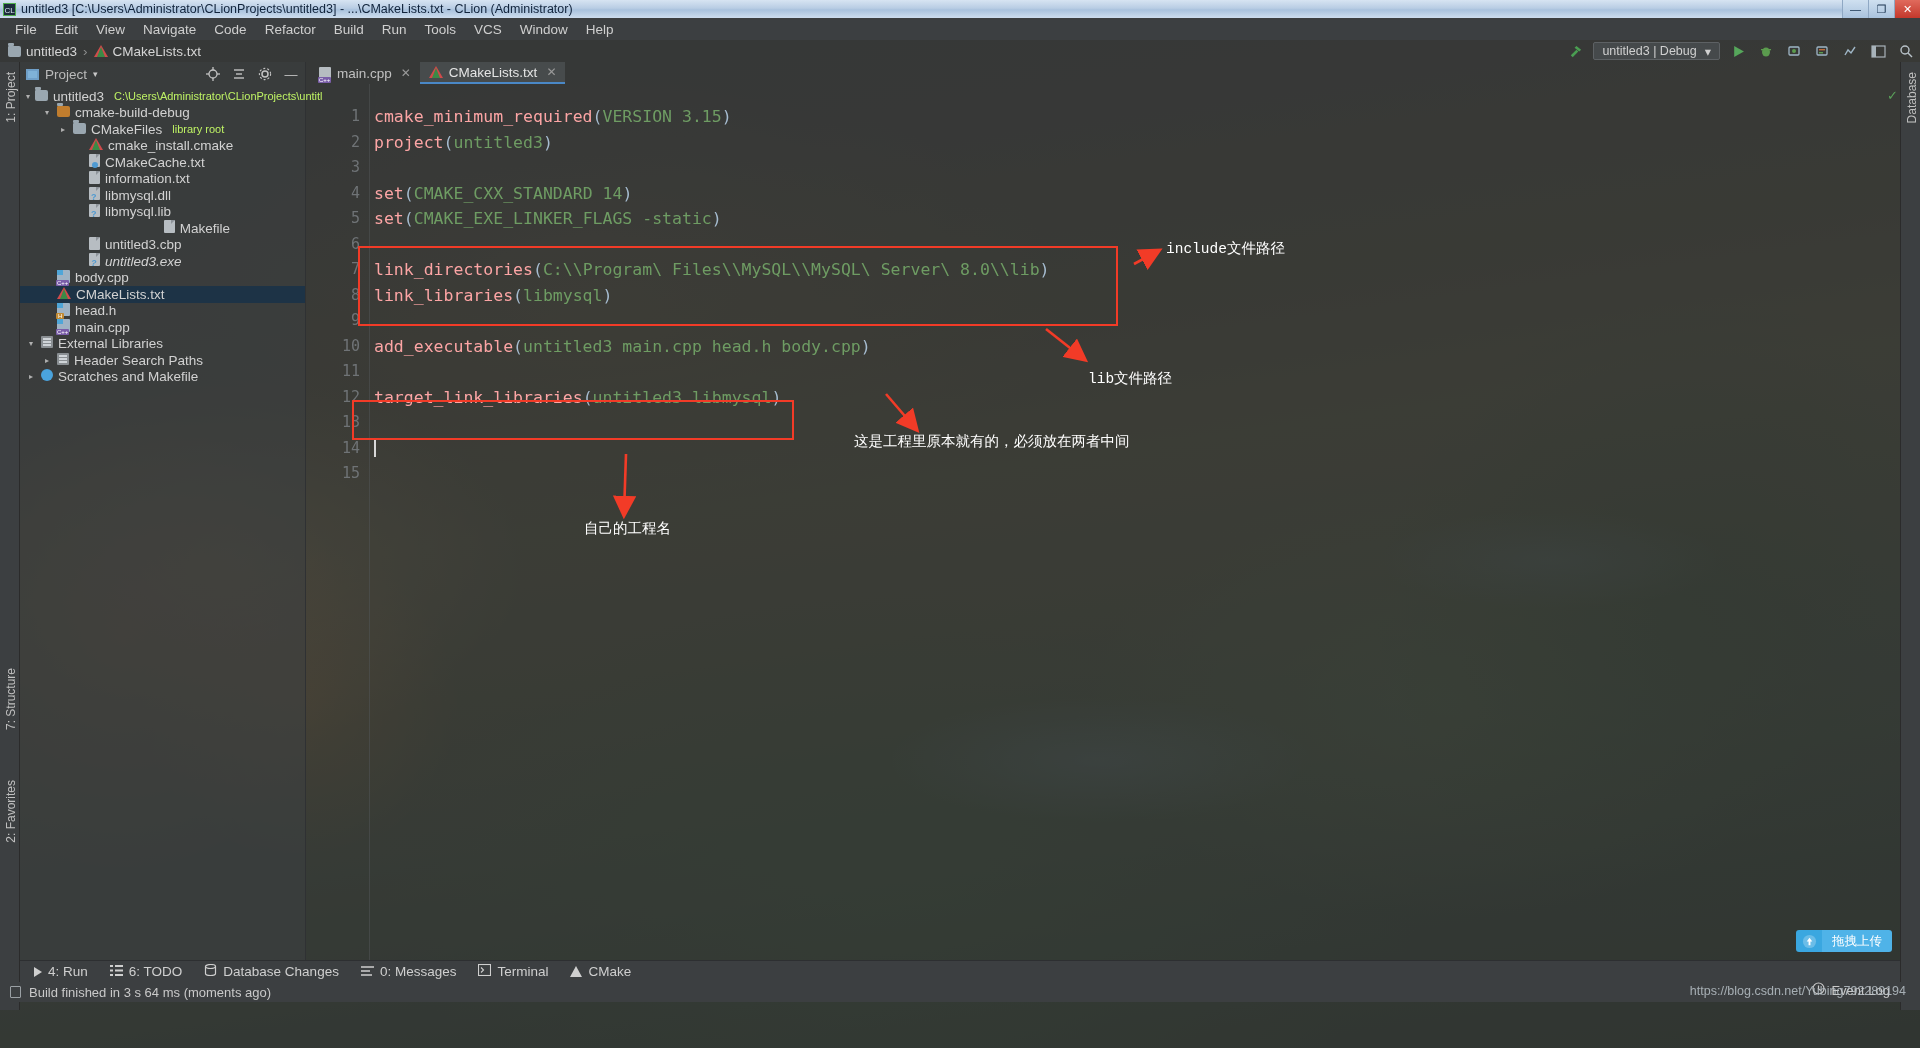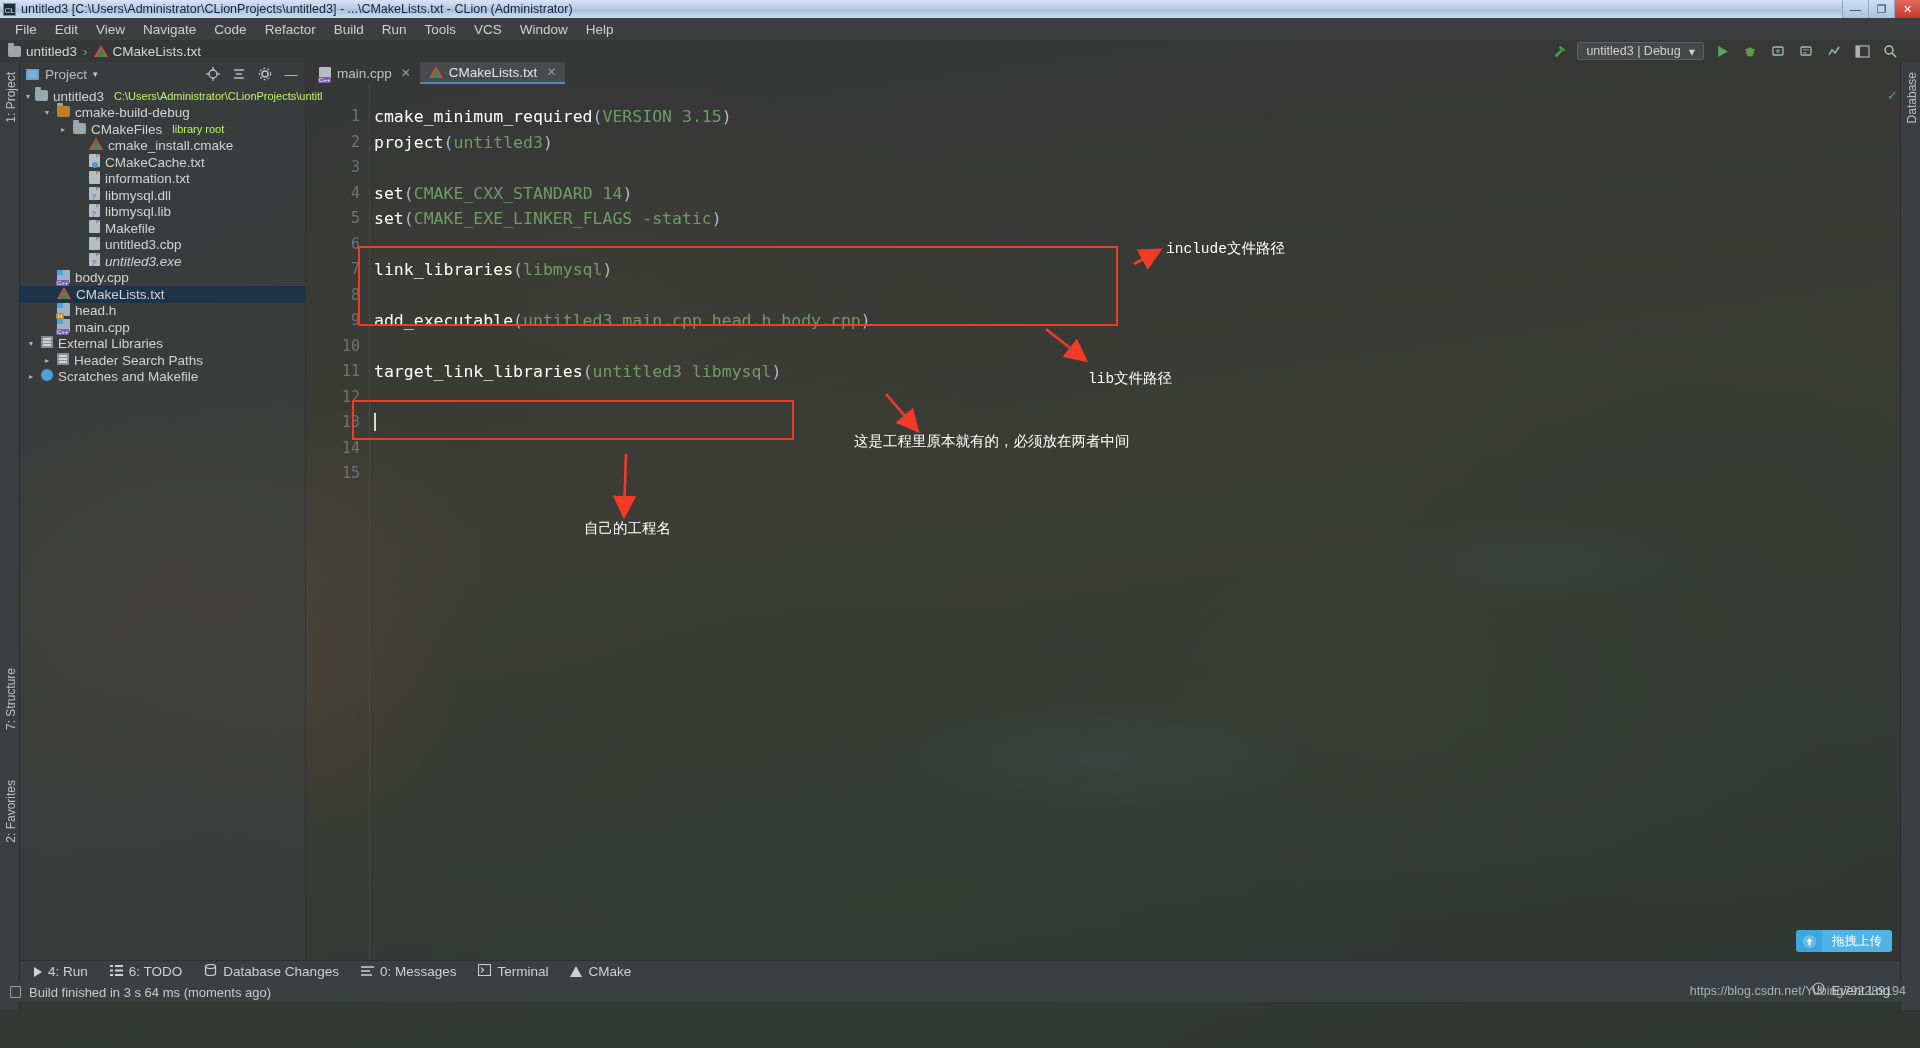--- a/index.html
+++ b/index.html
@@ -66,21 +66,21 @@
   #navbar{
     left:0; top:40px; width:1920px; height:22px; display:flex; align-items:center;
     padding-left:8px; gap:6px; font-size:13.5px; z-index:28;
   }
   #navbar .crumb{ display:flex; align-items:center; gap:5px; color:#d5d5d5;}
   #navbar .sep{ color:#8d8d8d; }
   .ic-folder{width:13px;height:11px;background:#9aa7b0;border-radius:1px 2px 2px 2px;position:relative;display:inline-block}
   .ic-folder:before{content:"";position:absolute;left:0;top:-3px;width:6px;height:3px;background:#9aa7b0;border-radius:1px}
   .ic-cmake{width:0;height:0;border-left:7px solid transparent;border-right:7px solid transparent;border-bottom:12px solid #cf4b4b;display:inline-block;position:relative}
   .ic-cmake:after{content:"";position:absolute;left:-4px;top:2px;width:0;height:0;border-left:4px solid transparent;border-right:4px solid transparent;border-bottom:10px solid #3a8a46}
-  #navright{ margin-left:auto; display:flex; align-items:center; gap:8px; padding-right:20px;}
+  #navright{ margin-left:auto; display:flex; align-items:center; gap:8px; padding-right:4px;}
   .runcfg{
     display:flex;align-items:center;gap:8px;height:18px;padding:0 8px;
     border:1px solid #5d6164;background:#45494b;border-radius:2px;font-size:12.5px;color:#d0d0d0;
   }
   .tbtn{ width:20px;height:18px;display:flex;align-items:center;justify-content:center;}
 
   
   #leftstrip{
     left:0; top:62px; width:20px; height:948px; background:#3c3f41;
     border-right:1px solid #2b2b2b; z-index:27;
@@ -151,21 +151,21 @@
     border-right:1px solid rgba(80,84,86,.55);
     text-align:right; padding-top:20px; color:#6f7376; font-size:15px;
     font-family:"DejaVu Sans Mono", monospace;
   }
   #gutter .ln{ height:25.5px; line-height:25.5px; padding-right:9px;}
   #codetext{
     position:absolute; left:64px; top:0; padding-top:20px;
     font-family:"DejaVu Sans Mono", monospace; font-size:16.5px;
   }
   #codetext .ln{ height:25.5px; line-height:25.5px; white-space:pre; padding-left:4px;}
-  .kw{ color:#ffffff; }
+  .kw{ color:#fca5a5; }
   .arg{ color:#6e9c63; }
   .par{ color:#a6bcd0; }
   .caret-bar{
     display:inline-block;width:1.5px;height:18px;background:#d8d8d8;vertical-align:-3px;
   }
 
   
   #annot{ position:absolute; left:0; top:0; width:1594px; height:876px; pointer-events:none;}
   .redbox{ position:absolute; border:2px solid #f23b27; }
   .cn{ position:absolute; color:#ffffff; font-size:14.5px; font-family:Liberation Mono, monospace; white-space:nowrap;}
@@ -413,21 +413,21 @@
       <div class="node" style="padding-left: 54px;">
         <span class="arrow none">▸</span>
         <span><span class="fil q"></span></span>
         <span class="lbl">libmysql.dll</span>
       </div>
       <div class="node" style="padding-left: 54px;">
         <span class="arrow none">▸</span>
         <span><span class="fil q"></span></span>
         <span class="lbl">libmysql.lib</span>
       </div>
-      <div class="node" style="padding-left: 54px;">
+      <div class="node" style="padding-left: 54px; justify-content: center;">
         <span class="arrow none">▸</span>
         <span><span class="fil"></span></span>
         <span class="lbl">Makefile</span>
       </div>
       <div class="node" style="padding-left: 54px;">
         <span class="arrow none">▸</span>
         <span><span class="fil"></span></span>
         <span class="lbl">untitled3.cbp</span>
       </div>
       <div class="node" style="padding-left: 54px; font-style: italic;">
@@ -505,20 +505,21 @@
         <div class="ln">14</div>
         <div class="ln">15</div>
       </div>
     <div id="codetext">
         <div class="ln"><span class="kw">cmake_minimum_required</span><span class="par">(</span><span class="arg">VERSION 3.15</span><span class="par">)</span></div>
         <div class="ln"><span class="kw">project</span><span class="par">(</span><span class="arg">untitled3</span><span class="par">)</span></div>
         <div class="ln">&nbsp;</div>
         <div class="ln"><span class="kw">set</span><span class="par">(</span><span class="arg">CMAKE_CXX_STANDARD 14</span><span class="par">)</span></div>
         <div class="ln"><span class="kw">set</span><span class="par">(</span><span class="arg">CMAKE_EXE_LINKER_FLAGS -static</span><span class="par">)</span></div>
         <div class="ln">&nbsp;</div>
+        <div class="ln"><span class="kw">link_directories</span><span class="par">(</span><span class="arg">C:\\Program\ Files\\MySQL\\MySQL\ Server\ 8.0\\lib</span><span class="par">)</span></div>
         <div class="ln"><span class="kw">link_libraries</span><span class="par">(</span><span class="arg">libmysql</span><span class="par">)</span></div>
         <div class="ln">&nbsp;</div>
         <div class="ln"><span class="kw">add_executable</span><span class="par">(</span><span class="arg">untitled3 main.cpp head.h body.cpp</span><span class="par">)</span></div>
         <div class="ln">&nbsp;</div>
         <div class="ln"><span class="kw">target_link_libraries</span><span class="par">(</span><span class="arg">untitled3 libmysql</span><span class="par">)</span></div>
         <div class="ln">&nbsp;</div>
         <div class="ln"><span class="caret-bar"></span></div>
       </div>
 
     <div id="editscroll">

